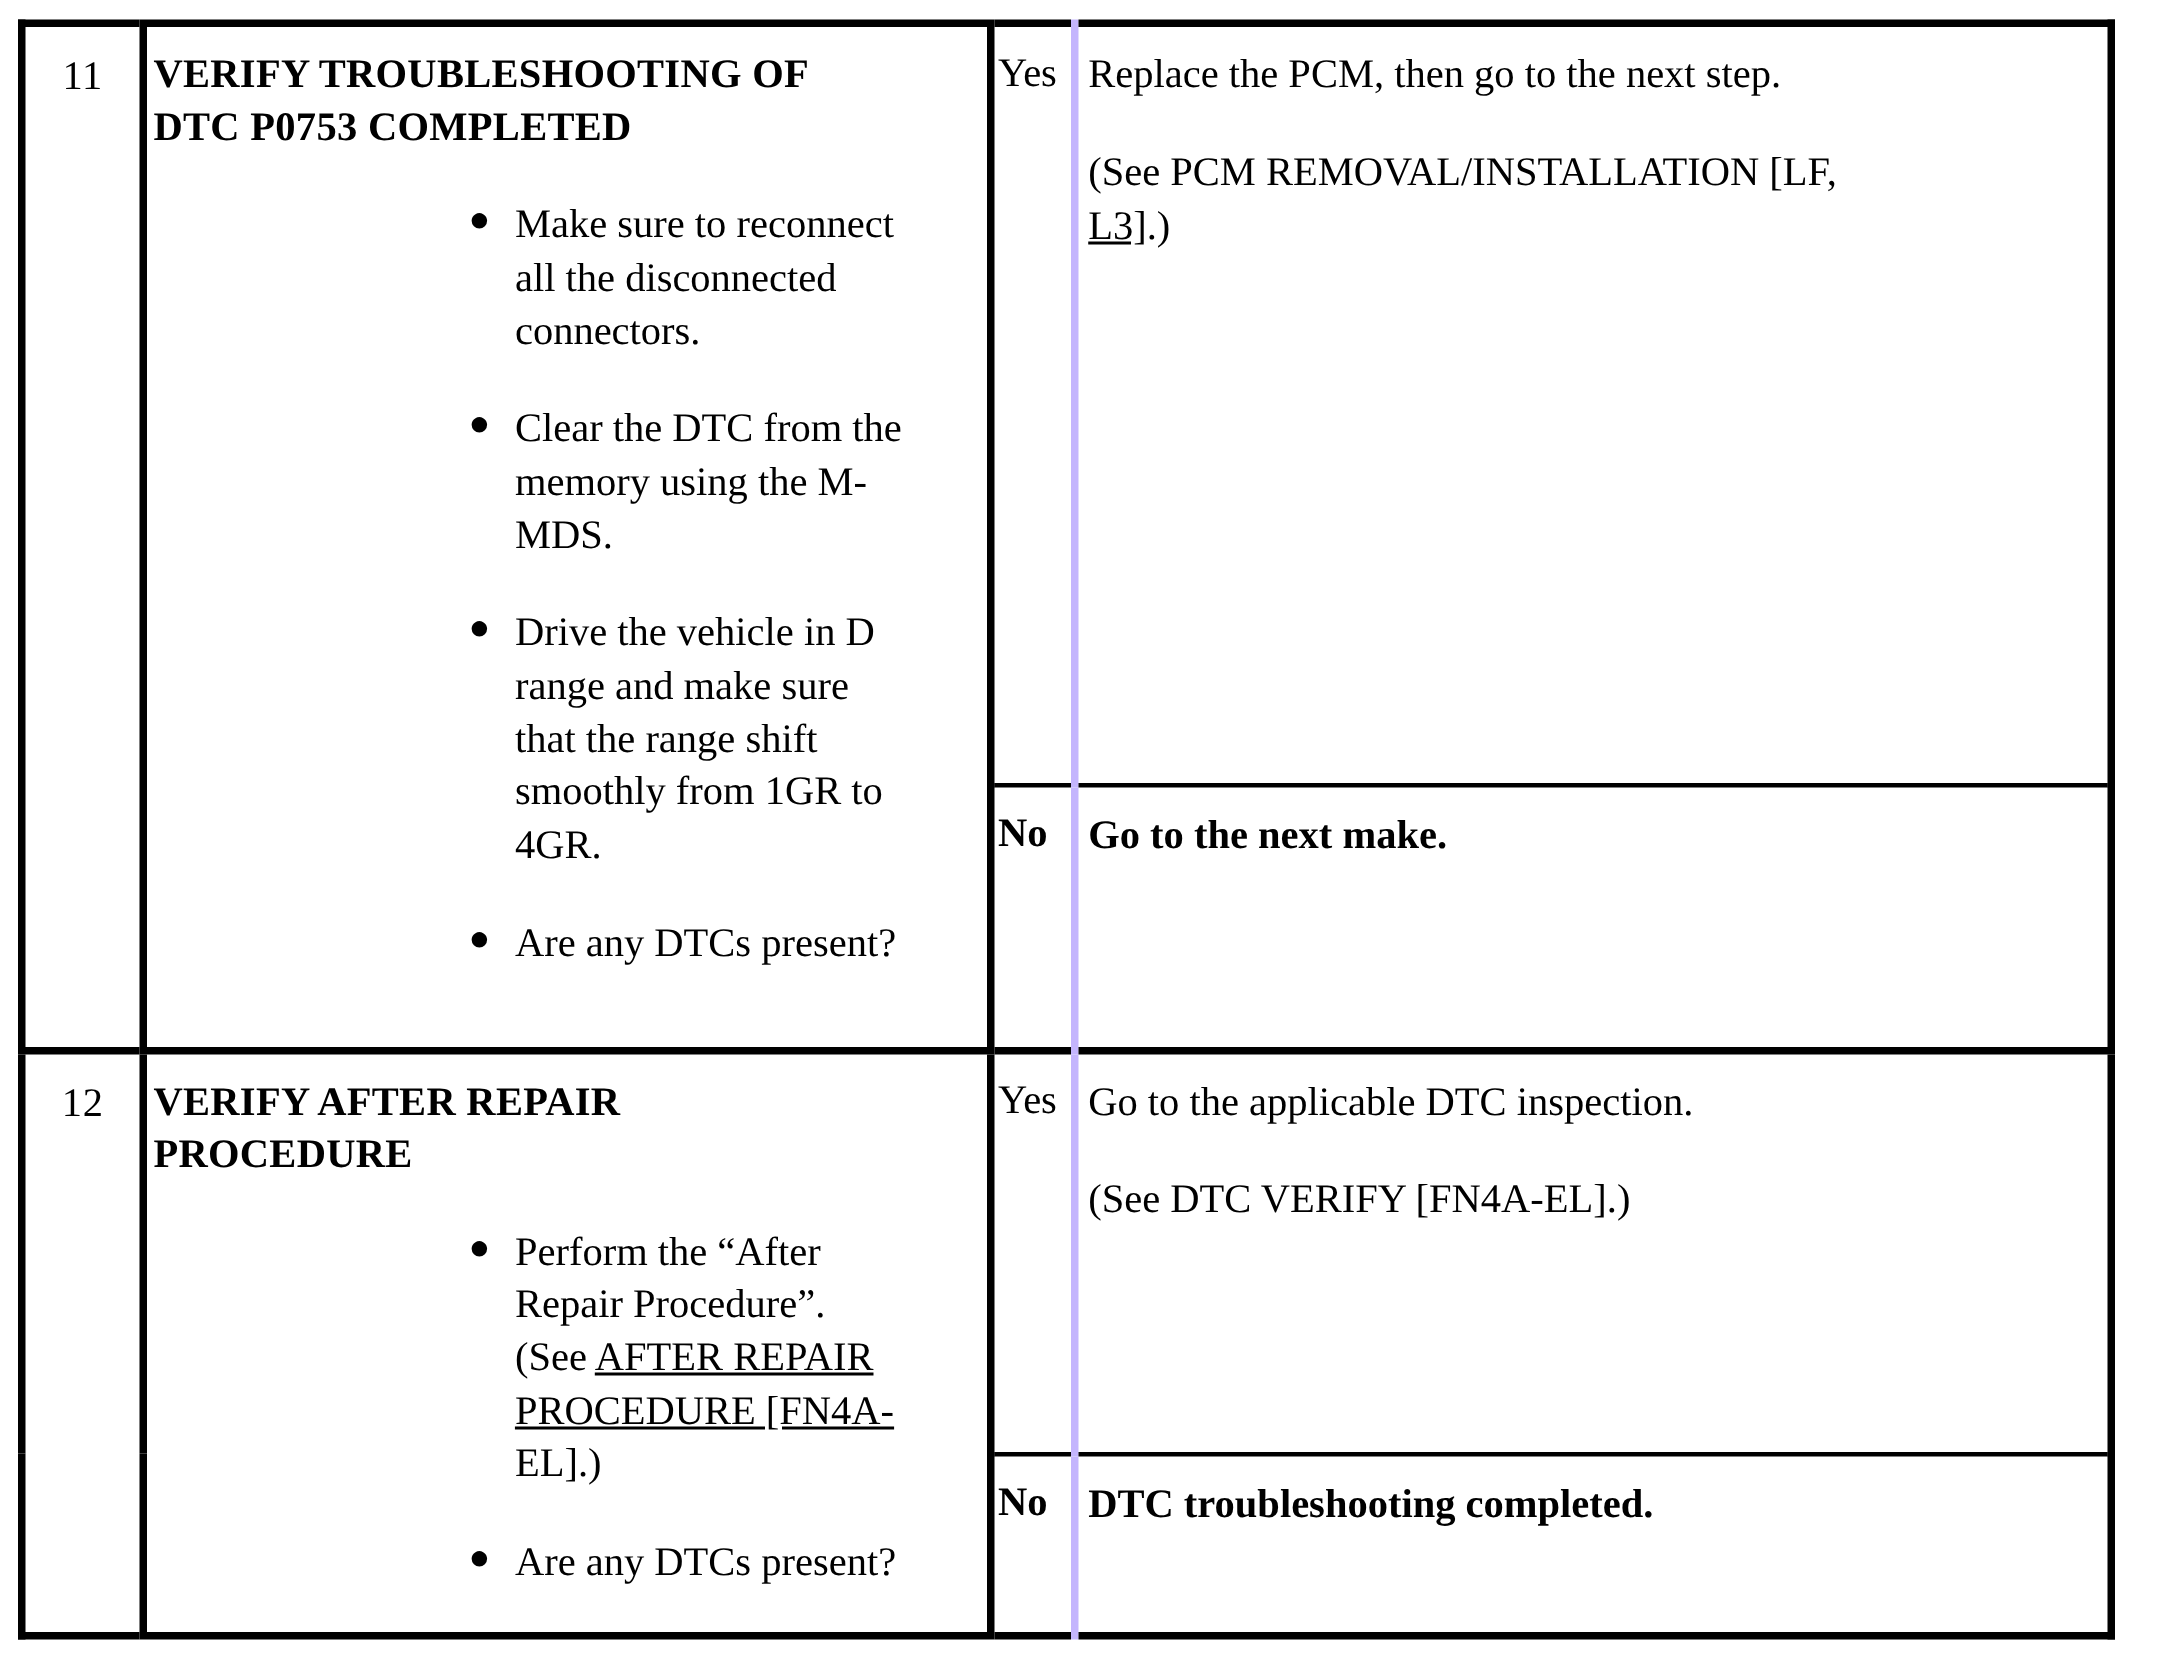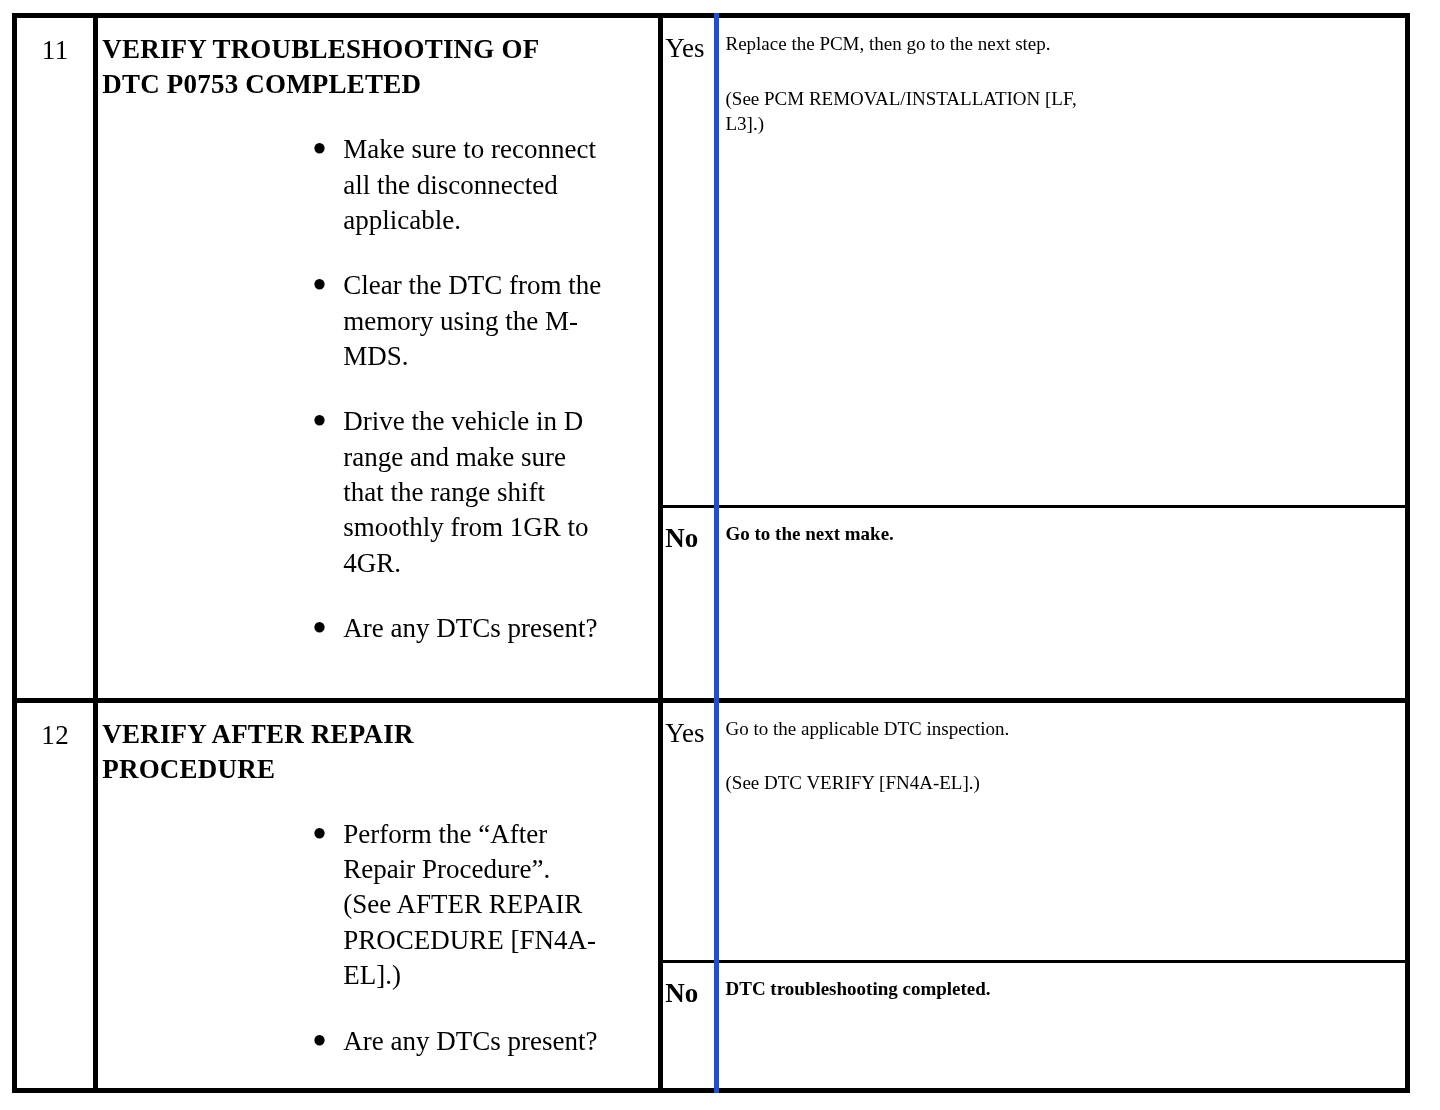--- a/index.html
+++ b/index.html
@@ -50,21 +50,21 @@
 
   
   .cell-step {
     border-right: 5px solid #000;
     text-align: center;
   }
   .cell-action {
     border-right: 5px solid #000;
   }
   .cell-yn {
-    border-right: 5px solid #1d4ed8;
+    border-right: 5px solid #c4b5fd;
     border-left: 0;
   }
   .row-sep-top {
     border-top: 5px solid #000;
   }
   .thin-sep-top {
     border-top: 3px solid #000;
     font-weight: bold;
   }
 
@@ -102,31 +102,31 @@
     left: 214px;
     top: 0;
     font-size: 24px;
     line-height: 1.31;
   }
   .bullets > li .ln { display: block; }
 
   .subnote {
     display: block;
   }
-  .u { }
+  .u { text-decoration: underline; }
 
   .yn-label {
     font-size: 27px;
     line-height: 1.05;
     padding: 16px 0 0 2px;
     text-align: left;
   }
 
   .result-text {
-    font-size: 19px;
+    font-size: 27px;
     line-height: 1.31;
     padding: 14px 6px 0 6px;
   }
   .result-text .ln { display: block; }
   .result-text .gap { display: block; height: 30px; }
 </style>
 </head>
 <body>
 
 <div class="page">
@@ -149,21 +149,21 @@
           <div class="action-title">
             <span class="ln">VERIFY TROUBLESHOOTING OF</span>
             <span class="ln">DTC P0753 COMPLETED</span>
           </div>
 
           <ul class="bullets">
             <li>
               <span class="dot">●</span>
               <span class="ln">Make sure to reconnect</span>
               <span class="ln">all the disconnected</span>
-              <span class="ln">applicable.</span>
+              <span class="ln">connectors.</span>
             </li>
             <li>
               <span class="dot">●</span>
               <span class="ln">Clear the DTC from the</span>
               <span class="ln">memory using the M-</span>
               <span class="ln">MDS.</span>
             </li>
             <li>
               <span class="dot">●</span>
               <span class="ln">Drive the vehicle in D</span>

